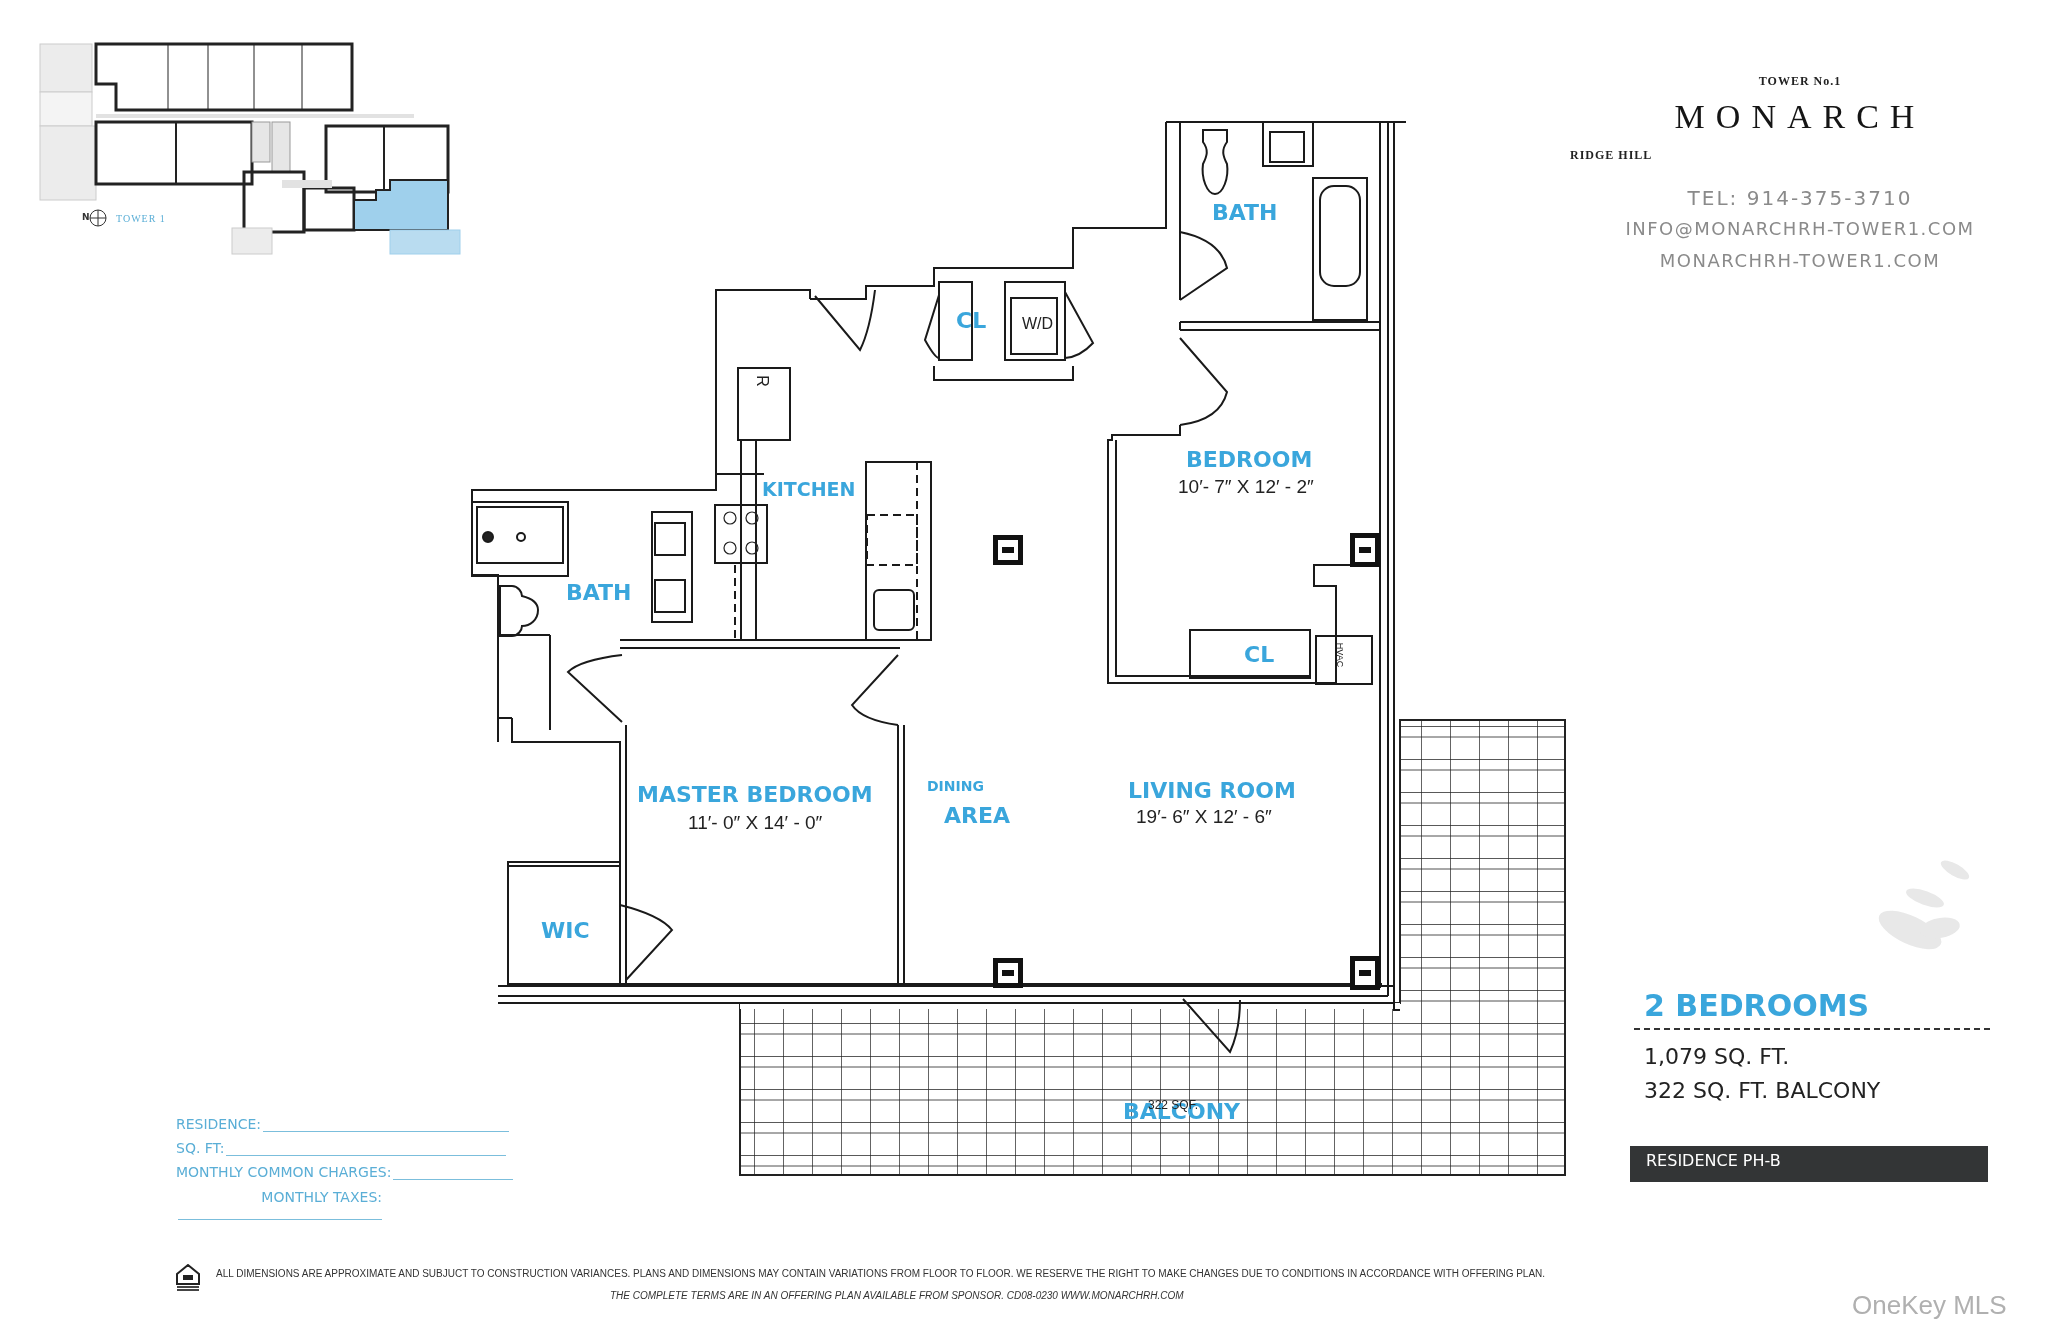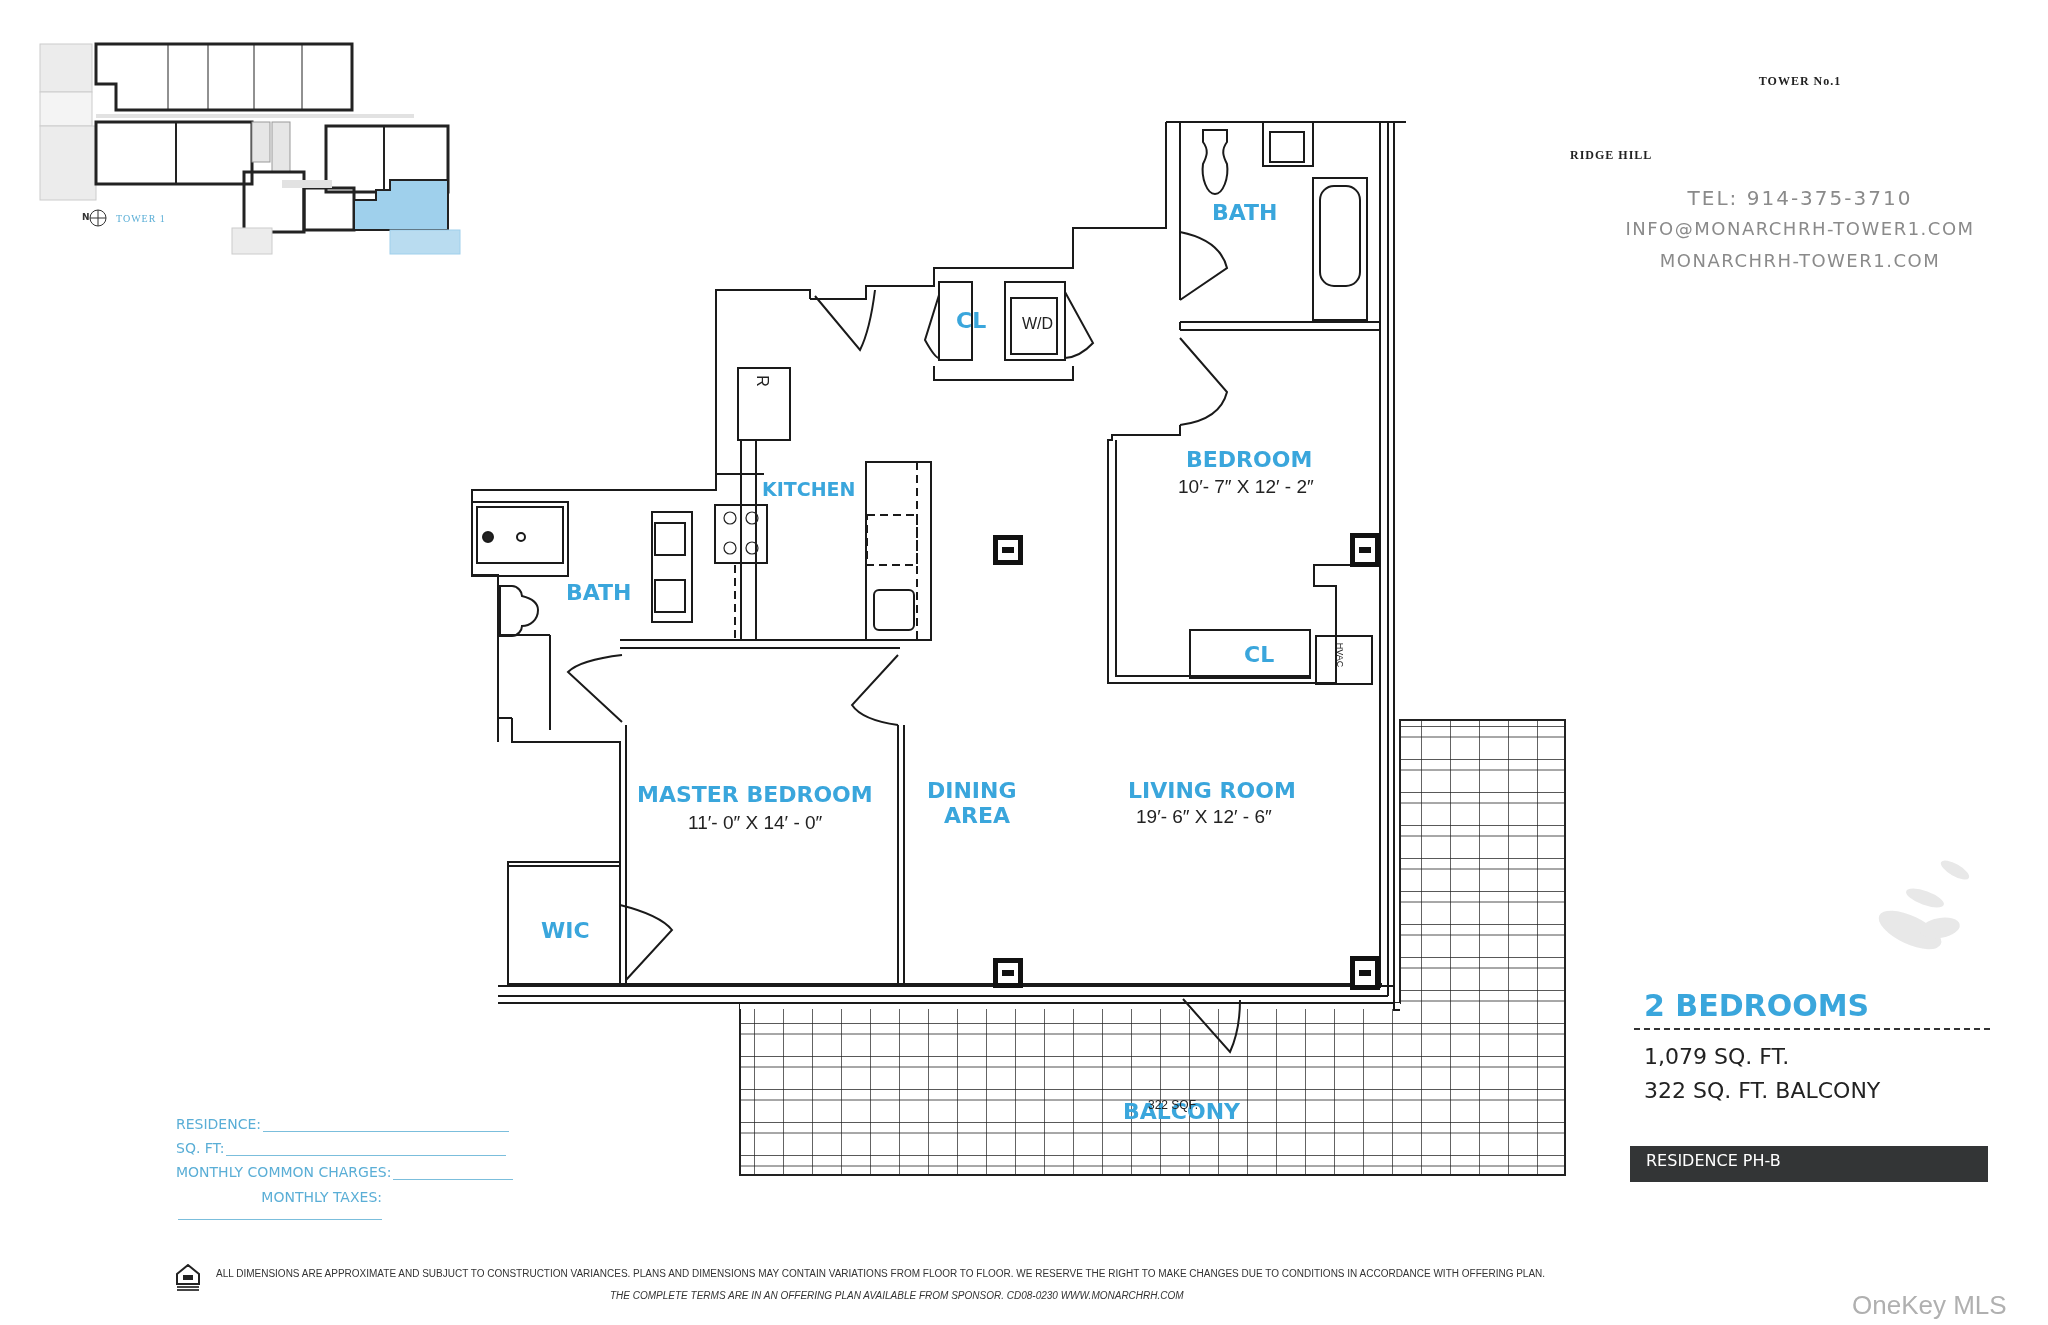--- a/index.html
+++ b/index.html
@@ -45,20 +45,21 @@
     <circle cx="62" cy="188" r="8" fill="none" stroke="#333"></circle>
     <line x1="54" y1="188" x2="70" y2="188" stroke="#333"></line>
     <line x1="62" y1="180" x2="62" y2="196" stroke="#333"></line>
   </svg>
   <span class="abs" style="left:46px;top:182px;font-size:9px;font-weight:bold;color:#333;">N</span>
   <span class="abs serif" style="left:80px;top:183px;font-size:10px;color:#5aaed6;letter-spacing:1px;">TOWER 1</span>
 </div>
 
 <div class="abs" style="left:1570px;top:70px;width:460px;height:210px;">
   <div class="serif brand-sub" style="position:absolute;left:0;width:460px;top:4px;text-align:center;">TOWER No.1</div>
+  <div class="serif" style="position:absolute;left:0;width:460px;top:28px;text-align:center;font-size:34px;letter-spacing:11px;color:#151515;">MONARCH</div>
   <div class="serif brand-sub" style="position:absolute;left:0;width:460px;top:78px;text-align:left;">RIDGE HILL</div>
   <div class="contact" style="position:absolute;left:0;width:460px;top:116px;">TEL: 914-375-3710</div>
   <div class="contact" style="position:absolute;left:0;width:460px;top:148px;font-size:18px;letter-spacing:1.5px;">INFO@MONARCHRH-TOWER1.COM</div>
   <div class="contact" style="position:absolute;left:0;width:460px;top:180px;font-size:18px;letter-spacing:1.5px;">MONARCHRH-TOWER1.COM</div>
 </div>
 
 <div class="abs" style="left:0;top:0;width:2048px;height:1325px;">
   <svg width="2048" height="1325" viewBox="0 0 2048 1325">
     <defs>
       <pattern id="tile" width="29" height="33" patternUnits="userSpaceOnUse">
@@ -190,21 +191,21 @@
 <div class="dim" style="left:1022px;top:315px;font-size:16px;">W/D</div>
 <div class="dim" style="left:756px;top:372px;font-size:16px;transform:rotate(90deg);">R</div>
 <div class="room" style="left:762px;top:478px;font-size:19px;">KITCHEN</div>
 <div class="room" style="left:1186px;top:447px;font-size:22px;">BEDROOM</div>
 <div class="dim" style="left:1178px;top:476px;">10′- 7″ X 12′ - 2″</div>
 <div class="room" style="left:566px;top:580px;font-size:22px;">BATH</div>
 <div class="room" style="left:1244px;top:642px;font-size:22px;">CL</div>
 <div class="dim" style="left:1328px;top:650px;font-size:9px;transform:rotate(90deg);">HVAC</div>
 <div class="room" style="left:637px;top:782px;font-size:22px;">MASTER BEDROOM</div>
 <div class="dim" style="left:688px;top:812px;">11′- 0″ X 14′ - 0″</div>
-<div class="room" style="left:927px;top:778px;font-size:22px;">DINING</div>
+<div class="room" style="left:927px;top:778px;font-size:14px;">DINING</div>
 <div class="room" style="left:944px;top:803px;font-size:22px;">AREA</div>
 <div class="room" style="left:1128px;top:778px;font-size:22px;">LIVING ROOM</div>
 <div class="dim" style="left:1136px;top:806px;">19′- 6″ X 12′ - 6″</div>
 <div class="room" style="left:541px;top:918px;font-size:22px;">WIC</div>
 <div class="room" style="left:1123px;top:1070px;font-size:22px;margin-top:29px;">BALCONY</div>
 <div class="dim" style="left:1148px;top:1098px;font-size:12px;">322 SQF.</div>
 
 <div class="abs" style="left:1630px;top:988px;width:360px;">
   <div style="position:absolute;left:14px;top:0;color:#3aa6dc;font-weight:bold;font-size:30px;white-space:nowrap;font-family:'DejaVu Sans',sans-serif;">2 BEDROOMS</div>
   <div style="position:absolute;left:4px;top:40px;width:356px;border-top:2px dashed #333;"></div>

